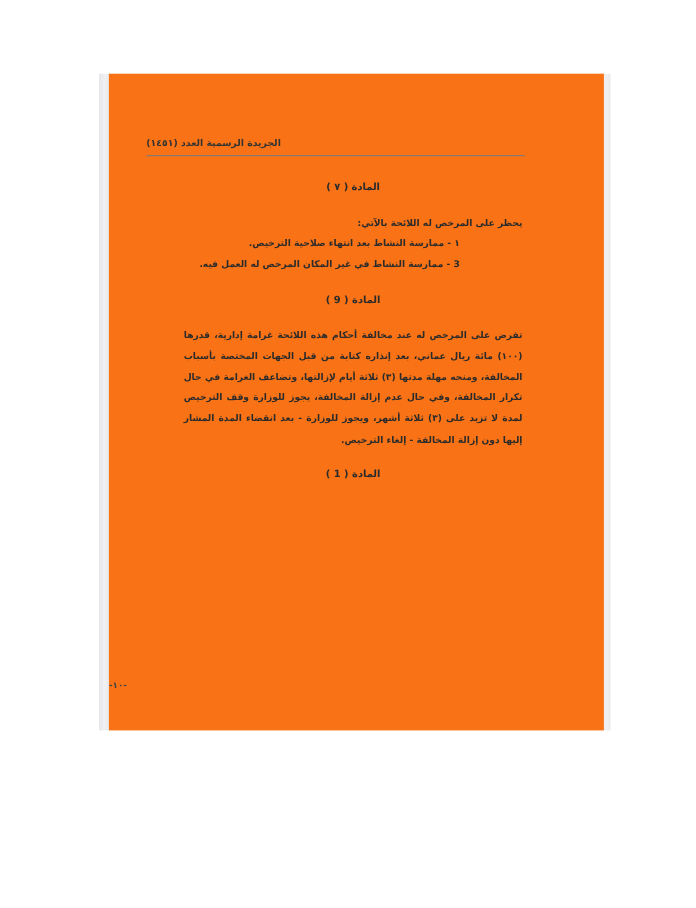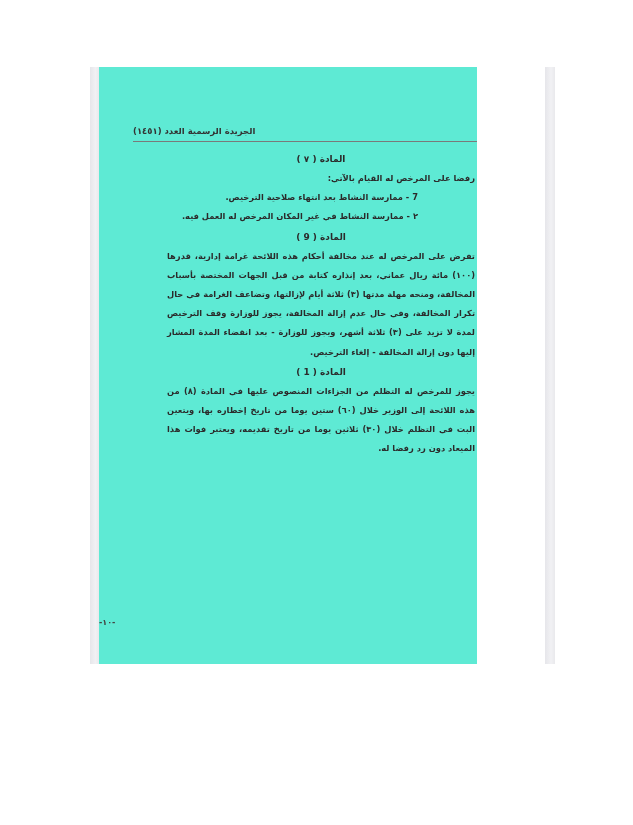--- a/index.html
+++ b/index.html
@@ -21,23 +21,23 @@
       height: 597px;
       background: linear-gradient(to right, #e6e6ea, #f1f1f4 60%, #e9e9ec);
     }
     .edge-left { left: 90px; width: 9px; }
     .edge-right { left: 545px; width: 10px; }
 
     .page {
       position: absolute;
       left: 99px;
       top: 67px;
-      width: 378px;
+      width: 450px;
       height: 597px;
-      background: #5eead4;
+      background: #f97316;
     }
     .running-header {
       position: absolute;
       left: 34px;
       top: 59px;
       width: 344px;
       font-size: 8.5px;
       font-weight: bold;
       direction: rtl;
       text-align: left;
@@ -64,21 +64,21 @@
       direction: rtl;
       font-size: 8.3px;
       font-weight: bold;
       line-height: 19.2px;
       color: #2b2b2b;
     }
     .article-title {
       text-align: center;
       font-size: 9px;
       font-weight: bold;
-      margin: 0;
+      margin: 12px;
       line-height: 20px;
     }
     .para {
       margin: 0;
       text-align: justify;
       text-align-last: right;
     }
     .item {
       margin: 0;
       padding-right: 57px;
@@ -104,30 +104,29 @@
 
 <div class="page">
   <div class="running-header">
     <span>الجريدة الرسمية العدد (١٤٥١)</span>
   </div>
   <div class="header-rule"></div>
 
   <div class="content">
     <section>
       <p class="article-title">المادة ( ٧ )</p>
-      <p class="para">رفضا على المرخص له القيام بالآتي:</p>
-      <p class="item">7 - ممارسة النشاط بعد انتهاء صلاحية الترخيص.</p>
-      <p class="item">٢ - ممارسة النشاط في غير المكان المرخص له العمل فيه.</p>
+      <p class="para">يحظر على المرخص له اللائحة بالآتي:</p>
+      <p class="item">١ - ممارسة النشاط بعد انتهاء صلاحية الترخيص.</p>
+      <p class="item">3 - ممارسة النشاط في غير المكان المرخص له العمل فيه.</p>
     </section>
 
     <section>
       <p class="article-title">المادة ( 9 )</p>
       <p class="para">تفرض على المرخص له عند مخالفة أحكام هذه اللائحة غرامة إدارية، قدرها (١٠٠) مائة ريال عماني، بعد إنذاره كتابة من قبل الجهات المختصة بأسباب المخالفة، ومنحه مهلة مدتها (٣) ثلاثة أيام لإزالتها، وتضاعف الغرامة في حال تكرار المخالفة، وفي حال عدم إزالة المخالفة، يجوز للوزارة وقف الترخيص لمدة لا تزيد على (٣) ثلاثة أشهر، ويجوز للوزارة - بعد انقضاء المدة المشار إليها دون إزالة المخالفة - إلغاء الترخيص.</p>
     </section>
 
     <section>
       <p class="article-title">المادة ( 1 )</p>
-      <p class="para">يجوز للمرخص له التظلم من الجزاءات المنصوص عليها في المادة (٨) من هذه اللائحة إلى الوزير خلال (٦٠) ستين يوما من تاريخ إخطاره بها، ويتعين البت في التظلم خلال (٣٠) ثلاثين يوما من تاريخ تقديمه، ويعتبر فوات هذا الميعاد دون رد رفضا له.</p>
     </section>
   </div>
 
   <div class="page-number">-١٠-</div>
 </div>
 
 </body></html>

